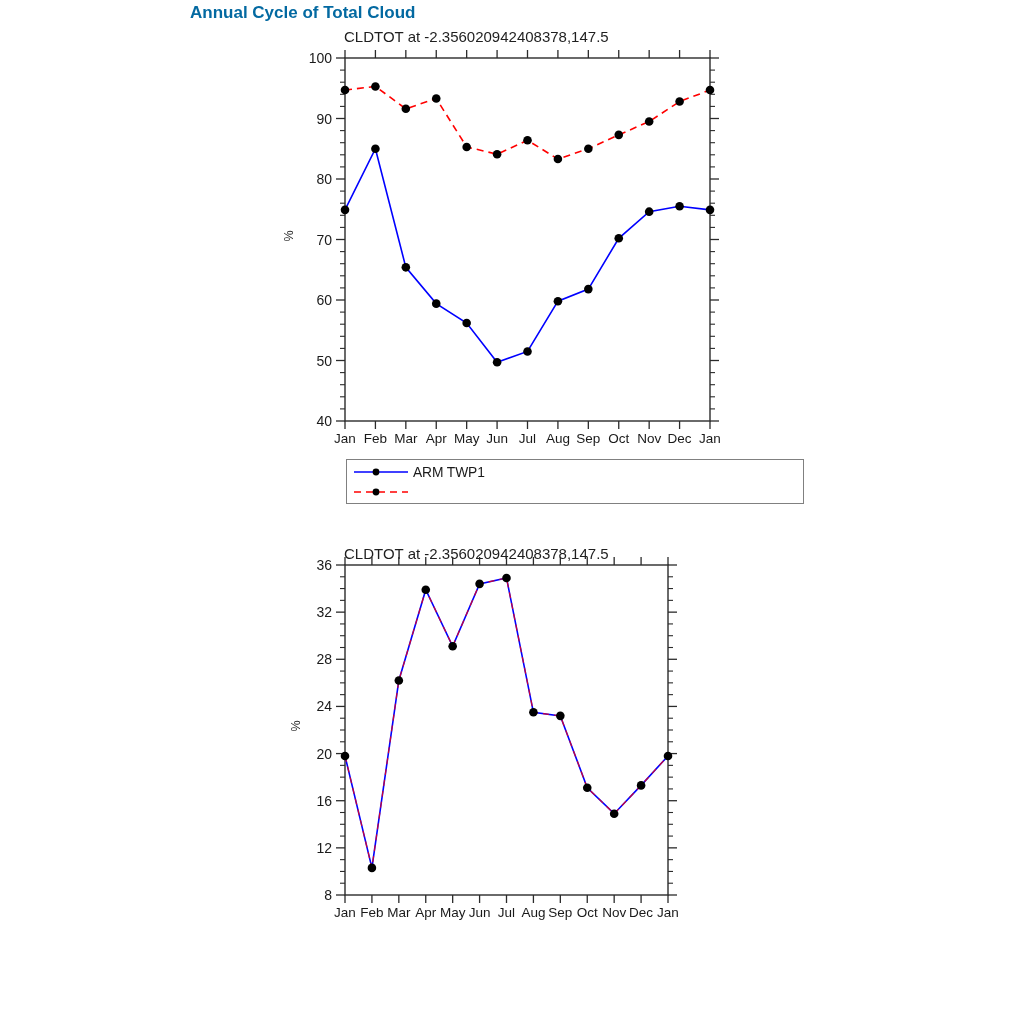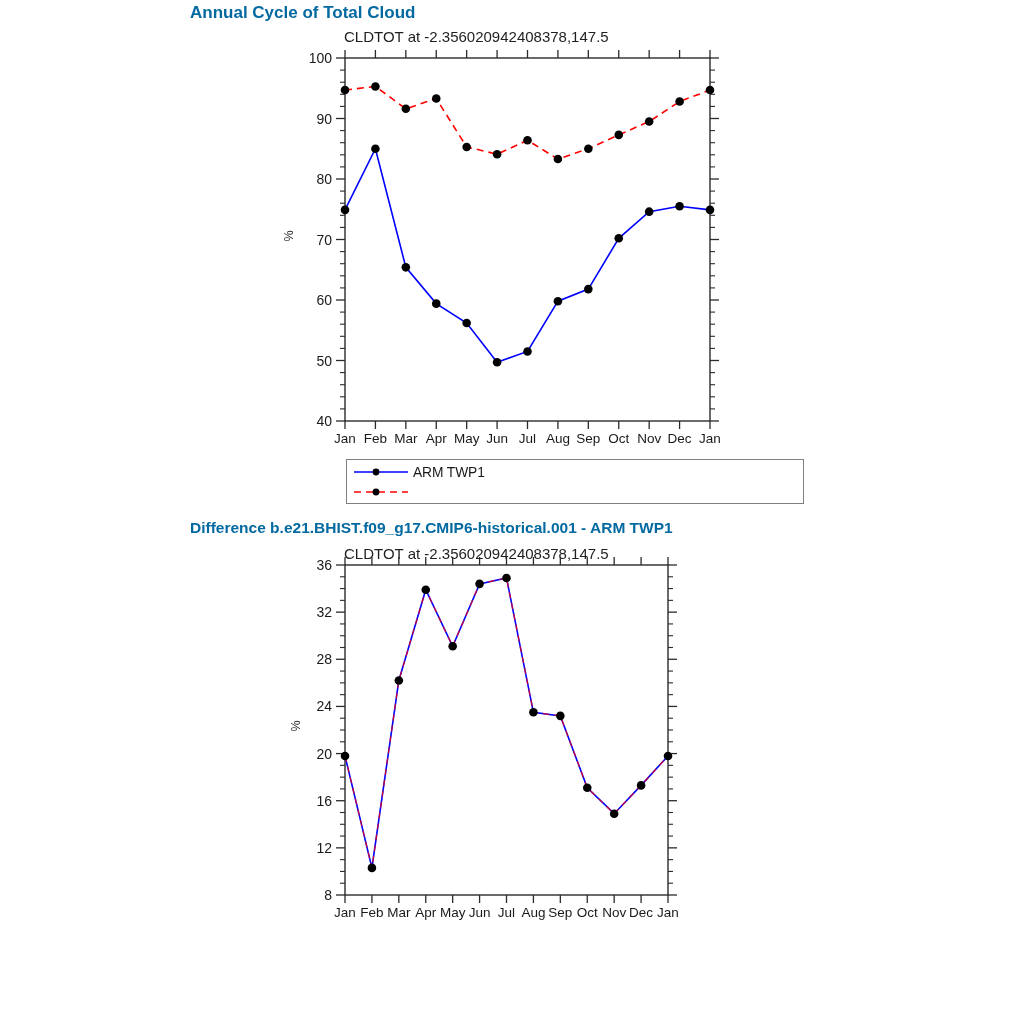--- a/index.html
+++ b/index.html
@@ -211,21 +211,20 @@
       <span class="legend-label">ARM TWP1</span>
     </div>
     <div class="legend-row">
       <svg width="60" height="16">
         <line x1="3" y1="8" x2="57" y2="8" stroke="#ff0000" stroke-width="1.5" stroke-dasharray="7,5"></line>
         <circle cx="25" cy="8" r="3.4" fill="#000000"></circle>
       </svg>
     </div>
   </div>
 
-  <div class="abs chart-title" id="title-bottom">Difference b.e21.BHIST.f09_g17.CMIP6-historical.001 - ARM TWP1</div>
 
   <div class="abs chart-subtitle" id="subtitle-bottom">CLDTOT at -2.356020942408378,147.5</div>
 
   <div class="abs ylab" id="ylab-bottom">%</div>
 
   <svg class="chart" id="chart1" width="1024" height="940">
       <rect x="345" y="565" width="323" height="330" fill="none" stroke="#2b2b2b" stroke-width="1.4"></rect>
       <line x1="345" y1="565" x2="345" y2="557" stroke="#2b2b2b" stroke-width="1.3"></line>
       <line x1="345" y1="895" x2="345" y2="903" stroke="#2b2b2b" stroke-width="1.3"></line>
       <text x="345" y="917" text-anchor="middle" font-size="13.5" fill="#1a1a1a">Jan</text>

